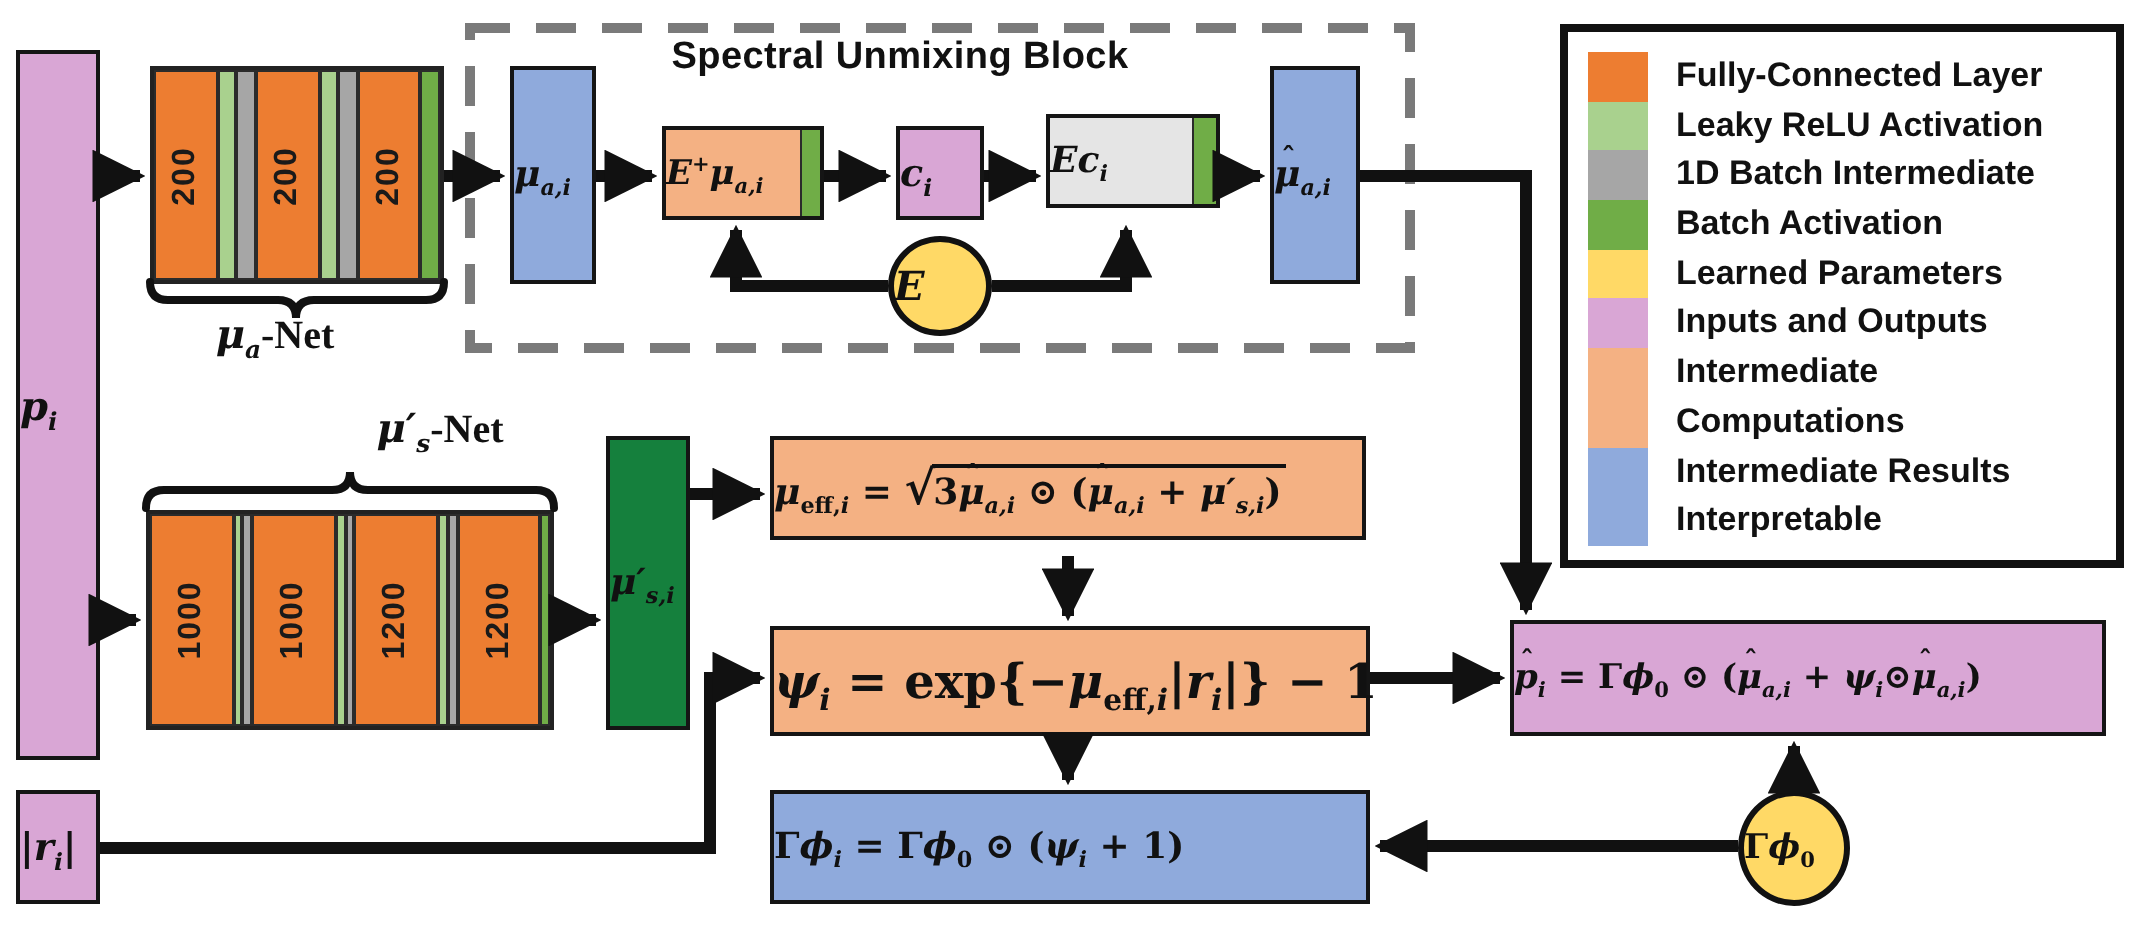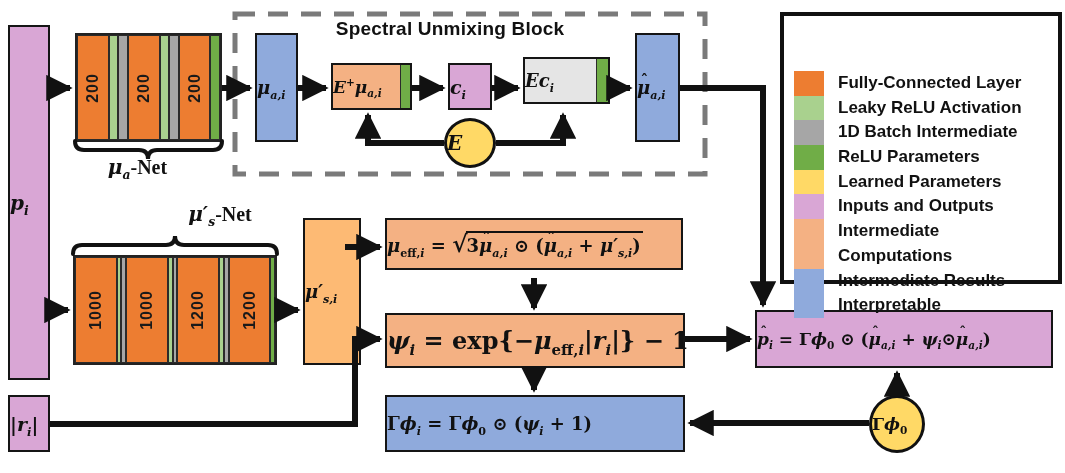--- a/index.html
+++ b/index.html
@@ -121,21 +121,21 @@
         <span class="stripe-label">1200</span>
       </div>
       <div class="stripe" style="background: rgb(169, 209, 142);"></div>
       <div class="stripe" style="background: rgb(166, 166, 166);"></div>
       <div class="stripe" style="background: rgb(237, 125, 49);">
         <span class="stripe-label">1200</span>
       </div>
       <div class="stripe" style="background: rgb(112, 173, 71);"></div>
     </div>
 
-  <div class="box" style="left: 303px; top: 218px; width: 58px; height: 147px; background: #fdba74;">
+  <div class="box" style="left: 303px; top: 218px; width: 42px; height: 147px; background: #15803d;">
     <span class="mt vbox-label"><span class="tk-i">μ′</span><sub class="tk-sub">s,i</sub></span>
   </div>
 
   <div class="box" style="left: 385px; top: 218px; width: 298px; height: 52px; background: rgb(244, 177, 131);">
     <span class="mt" style="font-size:18px;"><span class="tk-i">μ</span><sub class="tk-subn">eff,</sub><sub class="tk-sub">i</sub><span class="tk-n"> = </span><span class="tk-sqrt">√</span><span class="ov"><span class="tk-n">3</span><span class="tk-hat"><span class="hatmark">ˆ</span><span>μ</span></span><sub class="tk-sub">a,i</sub><span class="tk-n"> ⊙ (</span><span class="tk-hat"><span class="hatmark">ˆ</span><span>μ</span></span><sub class="tk-sub">a,i</sub><span class="tk-n"> + </span><span class="tk-i">μ′</span><sub class="tk-sub">s,i</sub><span class="tk-n">)</span></span></span>
   </div>
 
   <div class="box" style="left: 385px; top: 313px; width: 300px; height: 55px; background: rgb(244, 177, 131);">
     <span class="mt" style="font-size:24px;"><span class="tk-i">ψ</span><sub class="tk-sub">i</sub><span class="tk-n"> = exp{−</span><span class="tk-i">μ</span><sub class="tk-subn">eff,</sub><sub class="tk-sub">i</sub><span class="tk-n">|</span><span class="tk-i">r</span><sub class="tk-sub">i</sub><span class="tk-n">|} − 1</span></span>
   </div>
@@ -146,42 +146,42 @@
 
   <div class="box" style="left: 755px; top: 310px; width: 298px; height: 58px; background: rgb(217, 166, 213);">
     <span class="mt" style="font-size:17px;"><span class="tk-hat"><span class="hatmark">ˆ</span><span>p</span></span><sub class="tk-sub">i</sub><span class="tk-n"> = Γ</span><span class="tk-i">ϕ</span><sub class="tk-subn">0</sub><span class="tk-n"> ⊙ (</span><span class="tk-hat"><span class="hatmark">ˆ</span><span>μ</span></span><sub class="tk-sub">a,i</sub><span class="tk-n"> + </span><span class="tk-i">ψ</span><sub class="tk-sub">i</sub><span class="tk-n">⊙</span><span class="tk-hat"><span class="hatmark">ˆ</span><span>μ</span></span><sub class="tk-sub">a,i</sub><span class="tk-n">)</span></span>
   </div>
 
   <div class="box circle" style="left: 869px; top: 395px; width: 56px; height: 58px; background: rgb(255, 217, 102);">
     <span class="mt" style="font-size:17px;"><span class="tk-n">Γ</span><span class="tk-i">ϕ</span><sub class="tk-subn">0</sub></span>
   </div>
 
   <div id="legend">
-      <div class="lg-row" style="height: 24.7px; margin-top: 45px;">
+      <div class="lg-row" style="height: 24.7px;">
         <div class="lg-swatch" style="background: rgb(237, 125, 49);"></div>
         <div class="lg-label">
           <div>Fully-Connected Layer</div>
         </div>
       </div>
       <div class="lg-row" style="height: 24.7px;">
         <div class="lg-swatch" style="background: rgb(169, 209, 142);"></div>
         <div class="lg-label">
           <div>Leaky ReLU Activation</div>
         </div>
       </div>
       <div class="lg-row" style="height: 24.7px;">
         <div class="lg-swatch" style="background: rgb(166, 166, 166);"></div>
         <div class="lg-label">
           <div>1D Batch Intermediate</div>
         </div>
       </div>
       <div class="lg-row" style="height: 24.7px;">
         <div class="lg-swatch" style="background: rgb(112, 173, 71);"></div>
         <div class="lg-label">
-          <div>ReLU Parameters</div>
+          <div>Batch Activation</div>
         </div>
       </div>
       <div class="lg-row" style="height: 24.7px;">
         <div class="lg-swatch" style="background: rgb(255, 217, 102);"></div>
         <div class="lg-label">
           <div>Learned Parameters</div>
         </div>
       </div>
       <div class="lg-row" style="height: 24.7px;">
         <div class="lg-swatch" style="background: rgb(217, 166, 213);"></div>

